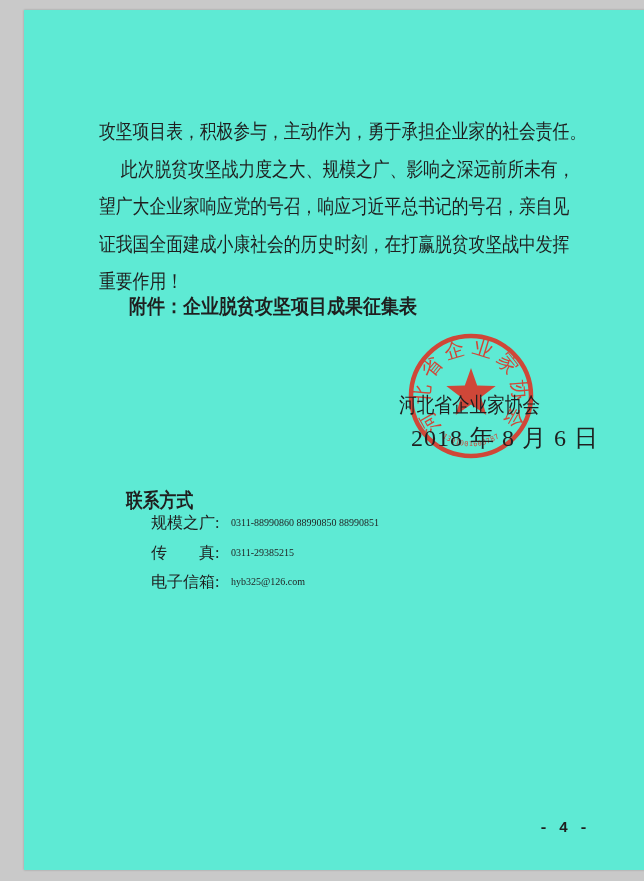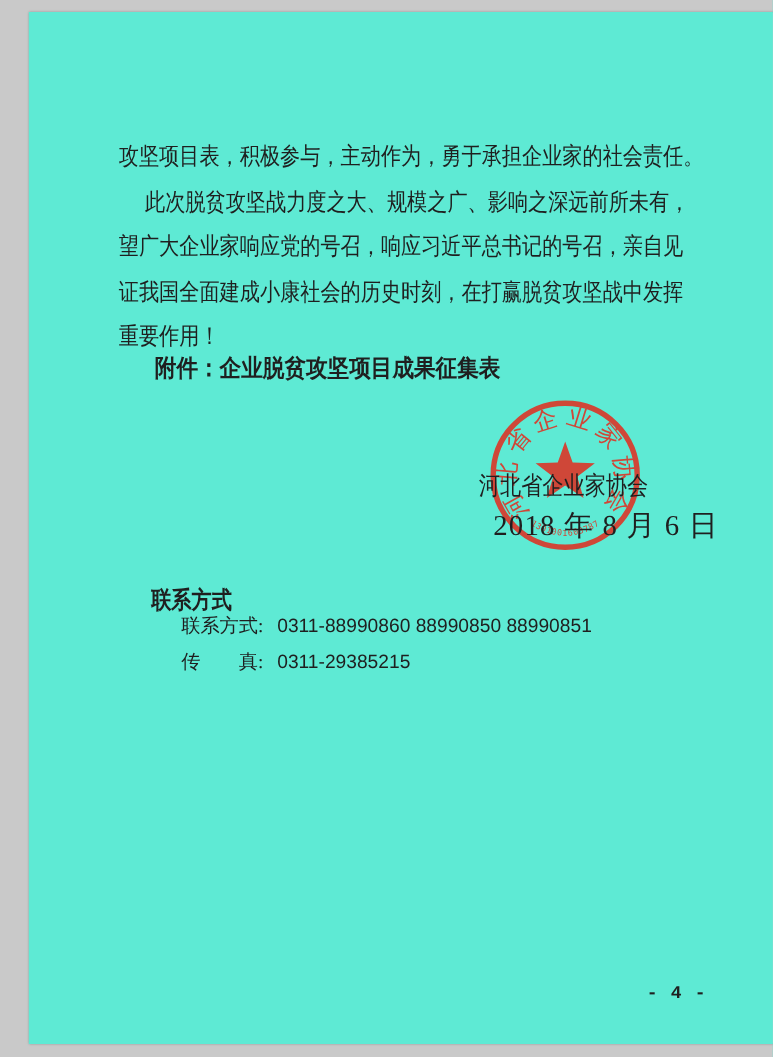--- a/index.html
+++ b/index.html
@@ -41,22 +41,22 @@
   }
   .contact-heading {
     left:102px; top:477px; font-size:20px; font-weight:700;
     transform:scaleX(0.84); transform-origin:0 0; white-space:nowrap;
   }
   .contact-lines { left:127px; top:498px; width:420px; }
   .contact-row { position:relative; height:29.5px; line-height:29.5px; white-space:nowrap; }
   .c-label { font-size:16px; }
   .c-value {
     position:absolute; left:80px; top:0;
-    font-family:Liberation Sans, sans-serif;
-    font-size:16px;
+    font-family:Liberation Serif, serif;
+    font-size:10px;
   }
   .c-value.cjk { font-family:"Liberation Serif","DejaVu Serif",serif; font-size:17px; }
   .page-num {
     left:515px; top:810px; font-size:15px; font-weight:700;
     font-family:"Liberation Mono","DejaVu Sans Mono",monospace;
     letter-spacing:1px;
   }
 </style>
 </head>
 <body>
@@ -88,24 +88,28 @@
     </svg>
   </div>
 
   <div class="abs sig-org">河北省企业家协会</div>
   <div class="abs sig-date">2018 年 8 月 6 日</div>
 
   <div class="abs contact-heading">联系方式</div>
 
   <div class="abs contact-lines">
     <div class="contact-row">
-      <span class="c-label">联系方式:</span>
+      <span class="c-label">规模之广:</span>
       <span class="c-value">0311-88990860  88990850  88990851</span>
     </div>
     <div class="contact-row">
       <span class="c-label">传　　真:</span>
       <span class="c-value">0311-29385215</span>
+    </div>
+    <div class="contact-row">
+      <span class="c-label">电子信箱:</span>
+      <span class="c-value">hyb325@126.com</span>
     </div>
   </div>
 
   <div class="abs page-num">- 4 -</div>
 
 </div>
 
 </body></html>

